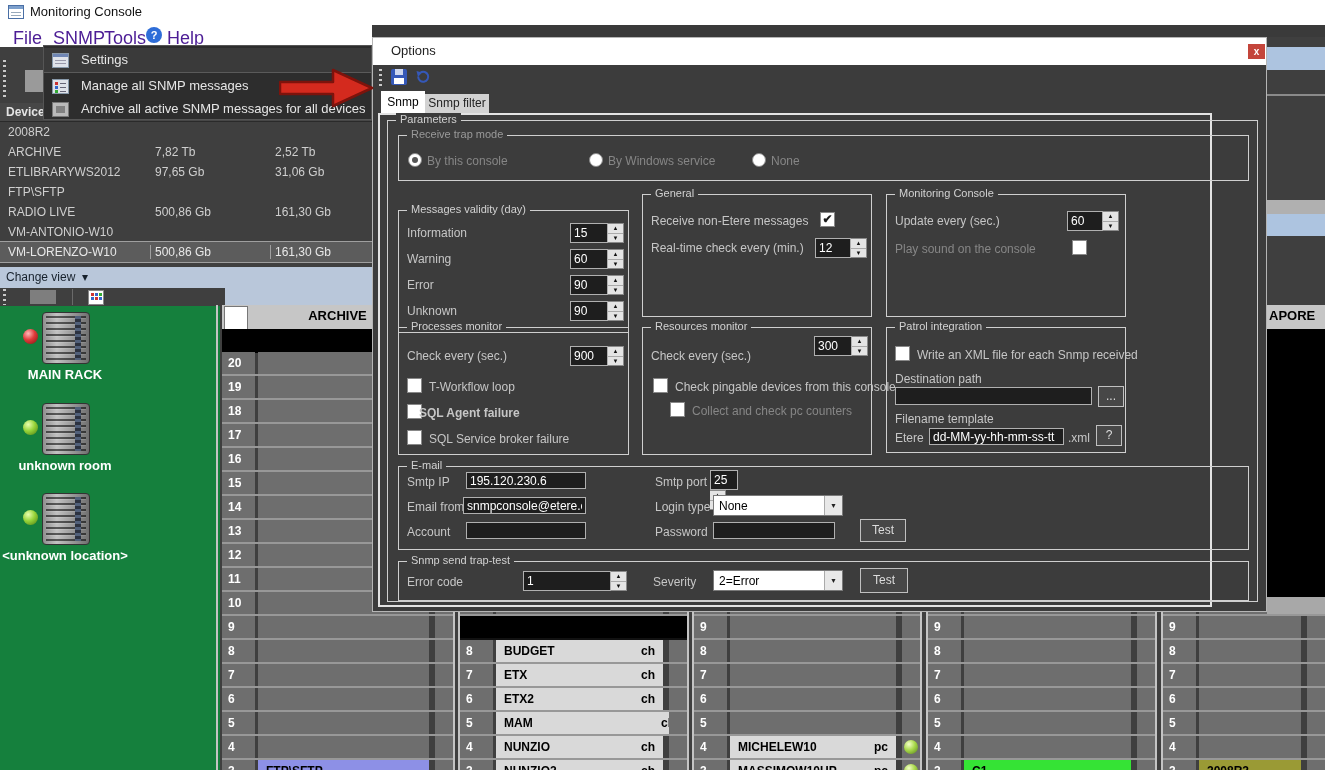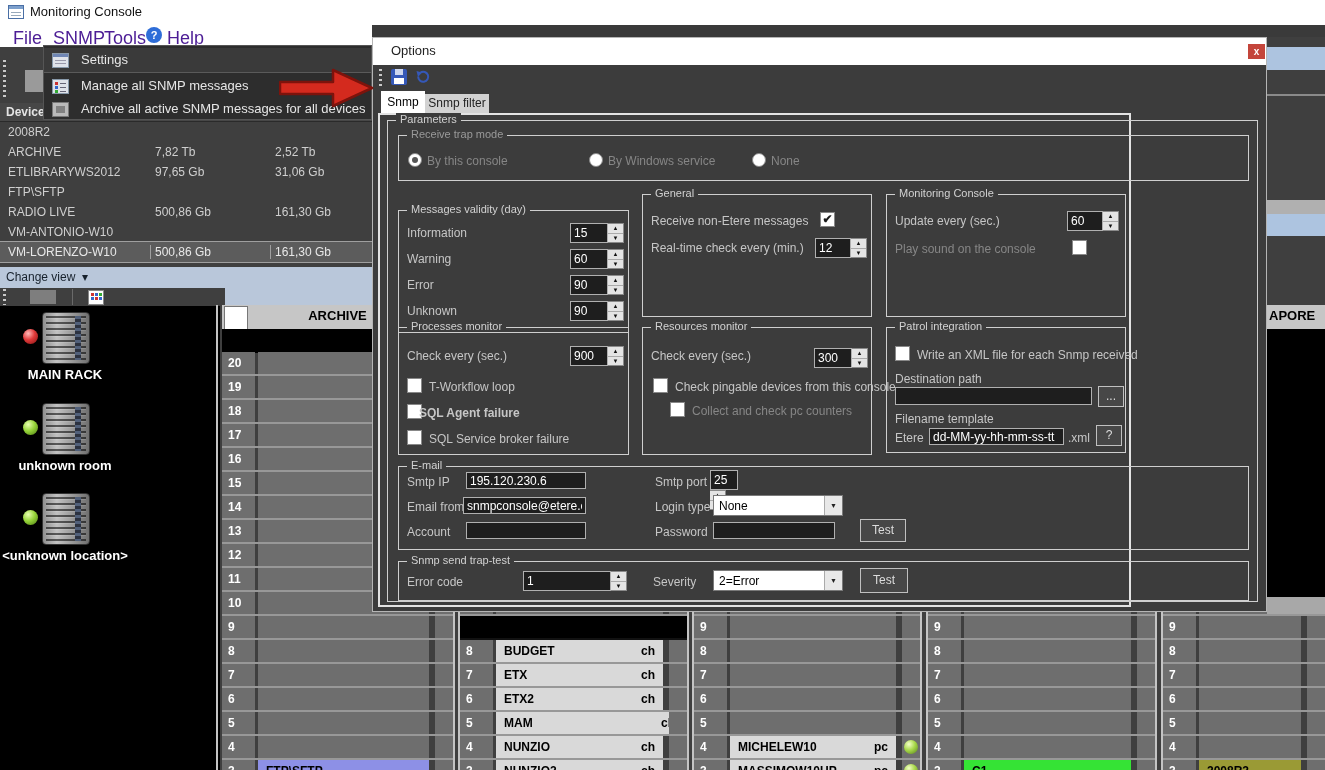--- a/index.html
+++ b/index.html
@@ -39,21 +39,21 @@
   #changeview span{position:absolute;top:3px;}
   #cv-blue{left:225px;top:267px;width:147px;height:39px;background:#b9c7da;z-index:2;}
   #toolbar2{left:0;top:288px;width:225px;height:18px;background:#3f3f3f;z-index:2;}
   #tb2-btn{position:absolute;left:30px;top:2px;width:26px;height:14px;background:#7e7e7e;}
   #tb2-sep{position:absolute;left:72px;top:1px;width:1px;height:16px;background:#6a6a6a;}
   #grid-ic{position:absolute;left:88px;top:2px;width:14px;height:13px;background:#fff;border:1px solid #888;}
   #grid-ic::before{content:"";position:absolute;left:2px;top:2px;width:3px;height:3px;background:#c33;
     box-shadow:4px 0 0 #36c,8px 0 0 #3a3,0 4px 0 #36c,4px 4px 0 #c33,8px 4px 0 #36c;}
 
   
-  #rackpanel{left:0;top:306px;width:220px;height:464px;background:#000000;z-index:2;}
+  #rackpanel{left:0;top:306px;width:220px;height:464px;background:#15803d;z-index:2;}
   .rack-item{position:absolute;left:0;width:130px;text-align:center;cursor:pointer;}
   .rack-icon{position:absolute;left:42px;top:0;width:46px;height:50px;border-radius:4px;border:1px solid #333;
     background:linear-gradient(90deg,#8f8f8f,#c2c2c2 30%,#6f6f6f);}
   .rack-icon::before{content:"";position:absolute;left:3px;right:3px;top:3px;bottom:3px;
     background:repeating-linear-gradient(180deg,rgba(0,0,0,.55) 0 2px,rgba(255,255,255,.12) 2px 3px,transparent 3px 6px);}
   .rack-icon::after{content:"";position:absolute;right:8px;top:3px;bottom:3px;width:6px;
     background:repeating-linear-gradient(180deg,#51607a 0 3px,#2c3240 3px 6px);}
   .led{position:absolute;left:23px;top:17px;width:15px;height:15px;border-radius:50%;}
   .led.red{background:radial-gradient(circle at 35% 30%,#ffb9b9,#e03a3a 45%,#801010);}
   .led.green{background:radial-gradient(circle at 35% 30%,#e8ffb0,#97d43a 45%,#4a7a10);}
@@ -110,21 +110,21 @@
     font-size:10px;font-weight:bold;text-align:center;line-height:15px;cursor:pointer;}
   #dlg-toolbar{position:absolute;left:0;top:27px;width:893px;height:26px;}
   #dlg-grip{position:absolute;left:6px;top:4px;height:18px;}
   .save-ic{position:absolute;left:18px;top:4px;width:16px;height:16px;background:#3558b8;border-radius:2px;cursor:pointer;}
   .save-ic::before{content:"";position:absolute;left:4px;right:4px;top:0;height:6px;background:#cdd6ef;}
   .save-ic::after{content:"";position:absolute;left:3px;right:3px;bottom:1px;height:6px;background:#fff;}
   #undo-ic{position:absolute;left:42px;top:4px;width:16px;height:16px;cursor:pointer;}
   .tab{position:absolute;font-size:12px;text-align:center;cursor:pointer;box-sizing:border-box;}
   #tab-snmp{left:8px;top:53px;width:44px;height:22px;background:#fff;color:#000;line-height:22px;z-index:2;}
   #tab-filter{left:52px;top:56px;width:64px;height:19px;background:#d2d2d2;color:#222;line-height:19px;}
-  #tabpage{position:absolute;left:5px;top:75px;width:753px;height:494px;border:2px solid #e3e3e3;box-sizing:border-box;}
+  #tabpage{position:absolute;left:5px;top:75px;width:834px;height:494px;border:2px solid #e3e3e3;box-sizing:border-box;}
 
   .grp{position:absolute;border:1px solid #cfcfcf;box-sizing:border-box;}
   .gcap{position:absolute;top:-8px;left:8px;background:#3c3c3c;padding:0 4px;font-size:11px;color:#d2d2d2;white-space:nowrap;}
   .lbl{position:absolute;font-size:12px;color:#c6c6c6;white-space:nowrap;}
   .lbl.dis{color:#868686;}
   .tfield{position:absolute;background:#1e1e1e;border:1px solid #b0b0b0;color:#fff;
     font-family:"Liberation Sans",sans-serif;font-size:12px;padding:0 3px;outline:none;}
   .spinbox{position:absolute;display:flex;}
   .spinbox input{background:#1e1e1e;border:1px solid #b0b0b0;color:#fff;font-family:"Liberation Sans",sans-serif;
     font-size:12px;padding:0 3px;height:18px;outline:none;}
@@ -883,21 +883,21 @@
           <span class="lbl" style="left:30px;top:52px;">T-Workflow loop</span>
           <span class="cb" style="left:8px;top:76px;"></span>
           <span class="lbl" style="left:20px;top:78px;font-weight:bold;">SQL Agent failure</span>
           <span class="cb" style="left:8px;top:102px;"></span>
           <span class="lbl" style="left:30px;top:104px;">SQL Service broker failure</span>
         </div>
 
         <div class="grp" style="left:254px;top:206px;width:230px;height:128px;">
           <span class="gcap">Resources monitor</span>
           <span class="lbl" style="left:8px;top:21px;">Check every (sec.)</span>
-          <div class="spinbox" style="left:171px;top:20px;align-items:flex-end;">
+          <div class="spinbox" style="left:171px;top:8px;align-items:flex-end;">
             <input style="width: 30px;" value="300">
             <div class="sbtns">
                 <span>▲</span>
                 <span>▼</span>
               </div>
           </div>
           <span class="cb" style="left:10px;top:50px;"></span>
           <span class="lbl" style="left:32px;top:52px;">Check pingable devices from this console</span>
           <span class="cb" style="left:27px;top:74px;"></span>
           <span class="lbl dis" style="left:49px;top:76px;">Collect and check pc counters</span>

